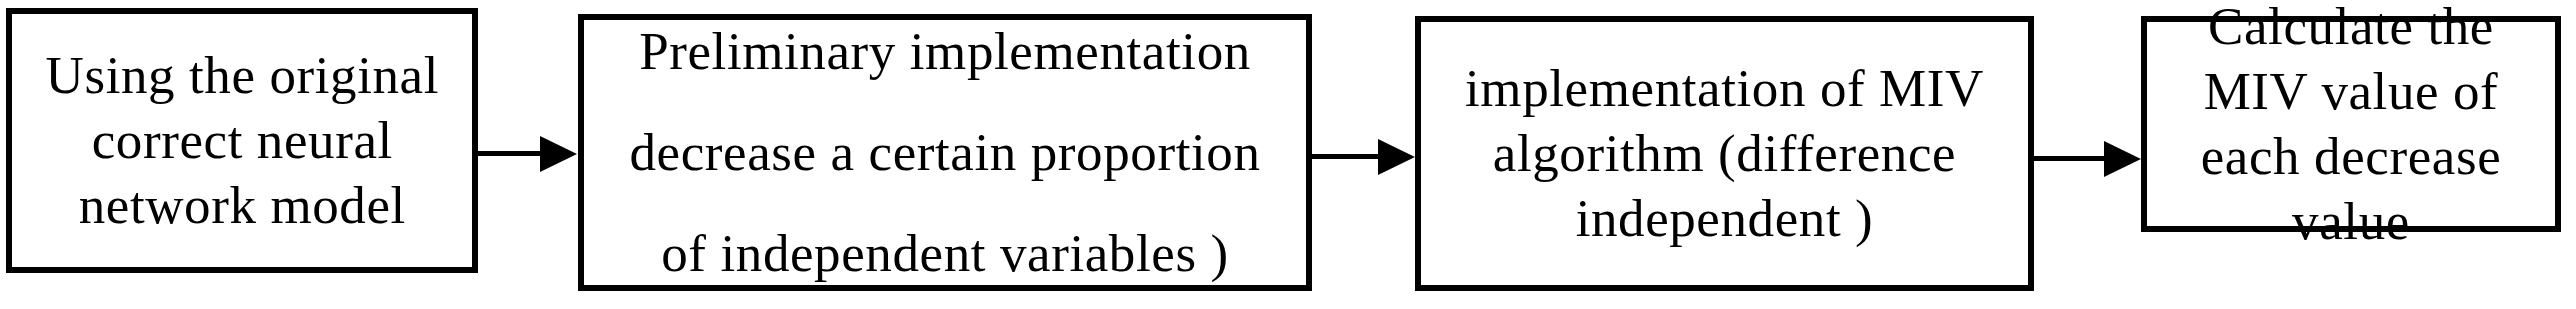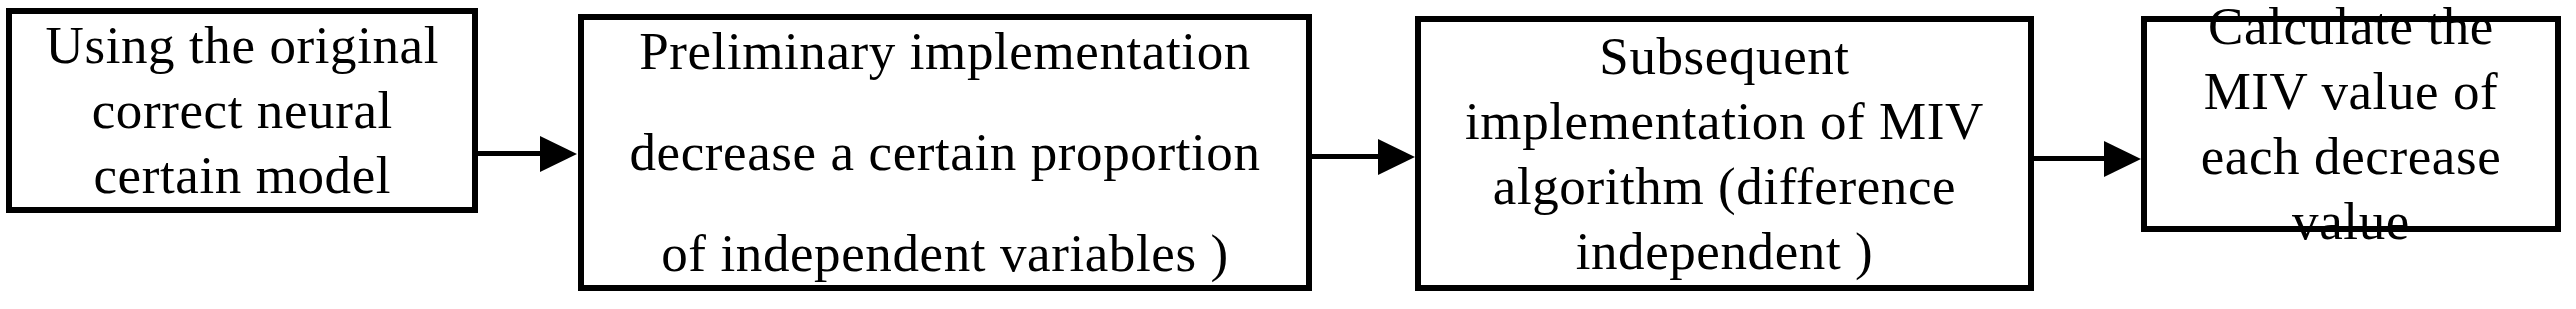--- a/index.html
+++ b/index.html
@@ -26,21 +26,21 @@
     align-items: center;
     text-align: center;
   }
   .flow-box .line {
     display: block;
     font-size: 53px;
     line-height: 65px;
     letter-spacing: 0.6px;
     white-space: nowrap;
   }
-  #box-1 { left: 6.3px;   top: 7.6px; width: 472px;  height: 205px; }
+  #box-1 { left: 6.3px;   top: 7.6px; width: 472px;  height: 265px; }
   #box-2 { left: 578px;  top: 14px; width: 734px; height: 277px; gap: 36px; }
   #box-3 { left: 1415px; top: 16px; width: 619px;  height: 275px; }
   #box-4 { left: 2141px; top: 16px; width: 420px;  height: 216px; }
 
   .flow-arrow {
     position: absolute;
     height: 37px;
     display: flex;
     align-items: center;
   }
@@ -62,41 +62,40 @@
   #arrow-3 { left: 2034px; top: 140px; width: 107px; }
 </style>
 </head>
 <body>
 
 <div class="figure">
 
   <div class="flow-box" id="box-1">
     <div class="line">Using the original</div>
     <div class="line">correct neural</div>
-    <div class="line">certain model</div>
+    <div class="line">network model</div>
   </div>
 
   <div class="flow-arrow" id="arrow-1">
     <div class="shaft"></div>
     <div class="head"></div>
   </div>
 
   <div class="flow-box" id="box-2">
     <div class="line">Preliminary implementation</div>
     <div class="line">decrease a certain proportion</div>
     <div class="line">of independent variables )</div>
   </div>
 
   <div class="flow-arrow" id="arrow-2">
     <div class="shaft"></div>
     <div class="head"></div>
   </div>
 
   <div class="flow-box" id="box-3">
-    <div class="line">Subsequent</div>
     <div class="line">implementation of MIV</div>
     <div class="line">algorithm (difference</div>
     <div class="line">independent )</div>
   </div>
 
   <div class="flow-arrow" id="arrow-3">
     <div class="shaft"></div>
     <div class="head"></div>
   </div>
 

